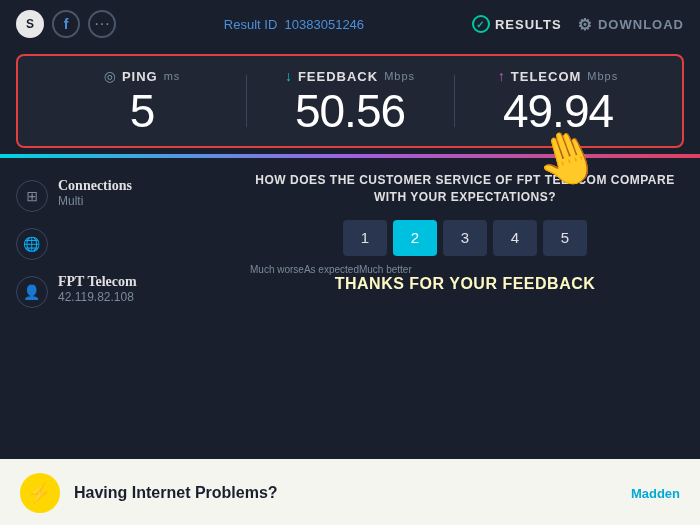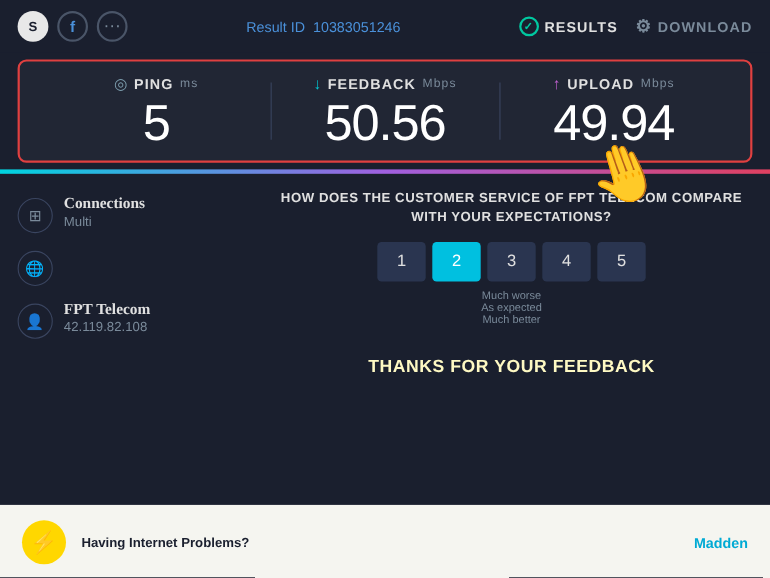--- a/index.html
+++ b/index.html
@@ -230,25 +230,23 @@
       font-weight: 500;
       cursor: pointer;
       display: flex; align-items: center; justify-content: center;
     }
     .rating-btn.active {
       background: #00c0e0;
       color: #ffffff;
     }
     .rating-labels {
       display: flex;
-      justify-content: space-between;
       width: 100%;
       padding: 0 4px;
-      margin-bottom: 28px;
-      flex-direction: column;
+      margin-bottom: 0;
     }
     .rating-label-text {
       color: #7a8a9a;
       font-size: 10px;
       text-align: center;
     }
     .thanks-text {
       color: #fef9c3;
       font-size: 16px;
       font-weight: bold;
@@ -283,21 +281,21 @@
       border-radius: 50%;
       background: #ffd700;
       display: flex; align-items: center; justify-content: center;
       font-size: 20px;
       flex-shrink: 0;
     }
     .bottom-text {
       flex: 1;
     }
     .bottom-title {
-      font-size: 12px;
+      font-size: 16px;
       font-weight: bold;
       color: #1a1f2e;
     }
     .bottom-sub {
       font-size: 12px;
       color: #555;
     }
     .bottom-right {
       display: flex;
       flex-direction: column;
@@ -347,21 +345,21 @@
     <div class="speed-label">
       <span class="speed-icon download-icon">↓</span>
       <span class="speed-name">FEEDBACK</span>
       <span class="speed-unit">Mbps</span>
     </div>
     <div class="speed-value">50.56</div>
   </div>
   <div class="speed-item">
     <div class="speed-label">
       <span class="speed-icon upload-icon">↑</span>
-      <span class="speed-name">UPLOAD</span>
+      <span class="speed-name">TELECOM</span>
       <span class="speed-unit">Mbps</span>
     </div>
     <div class="speed-value">49.94</div>
   </div>
 </div>
 
 <div class="progress-bar"></div>
 
 <div class="main-content">
 

